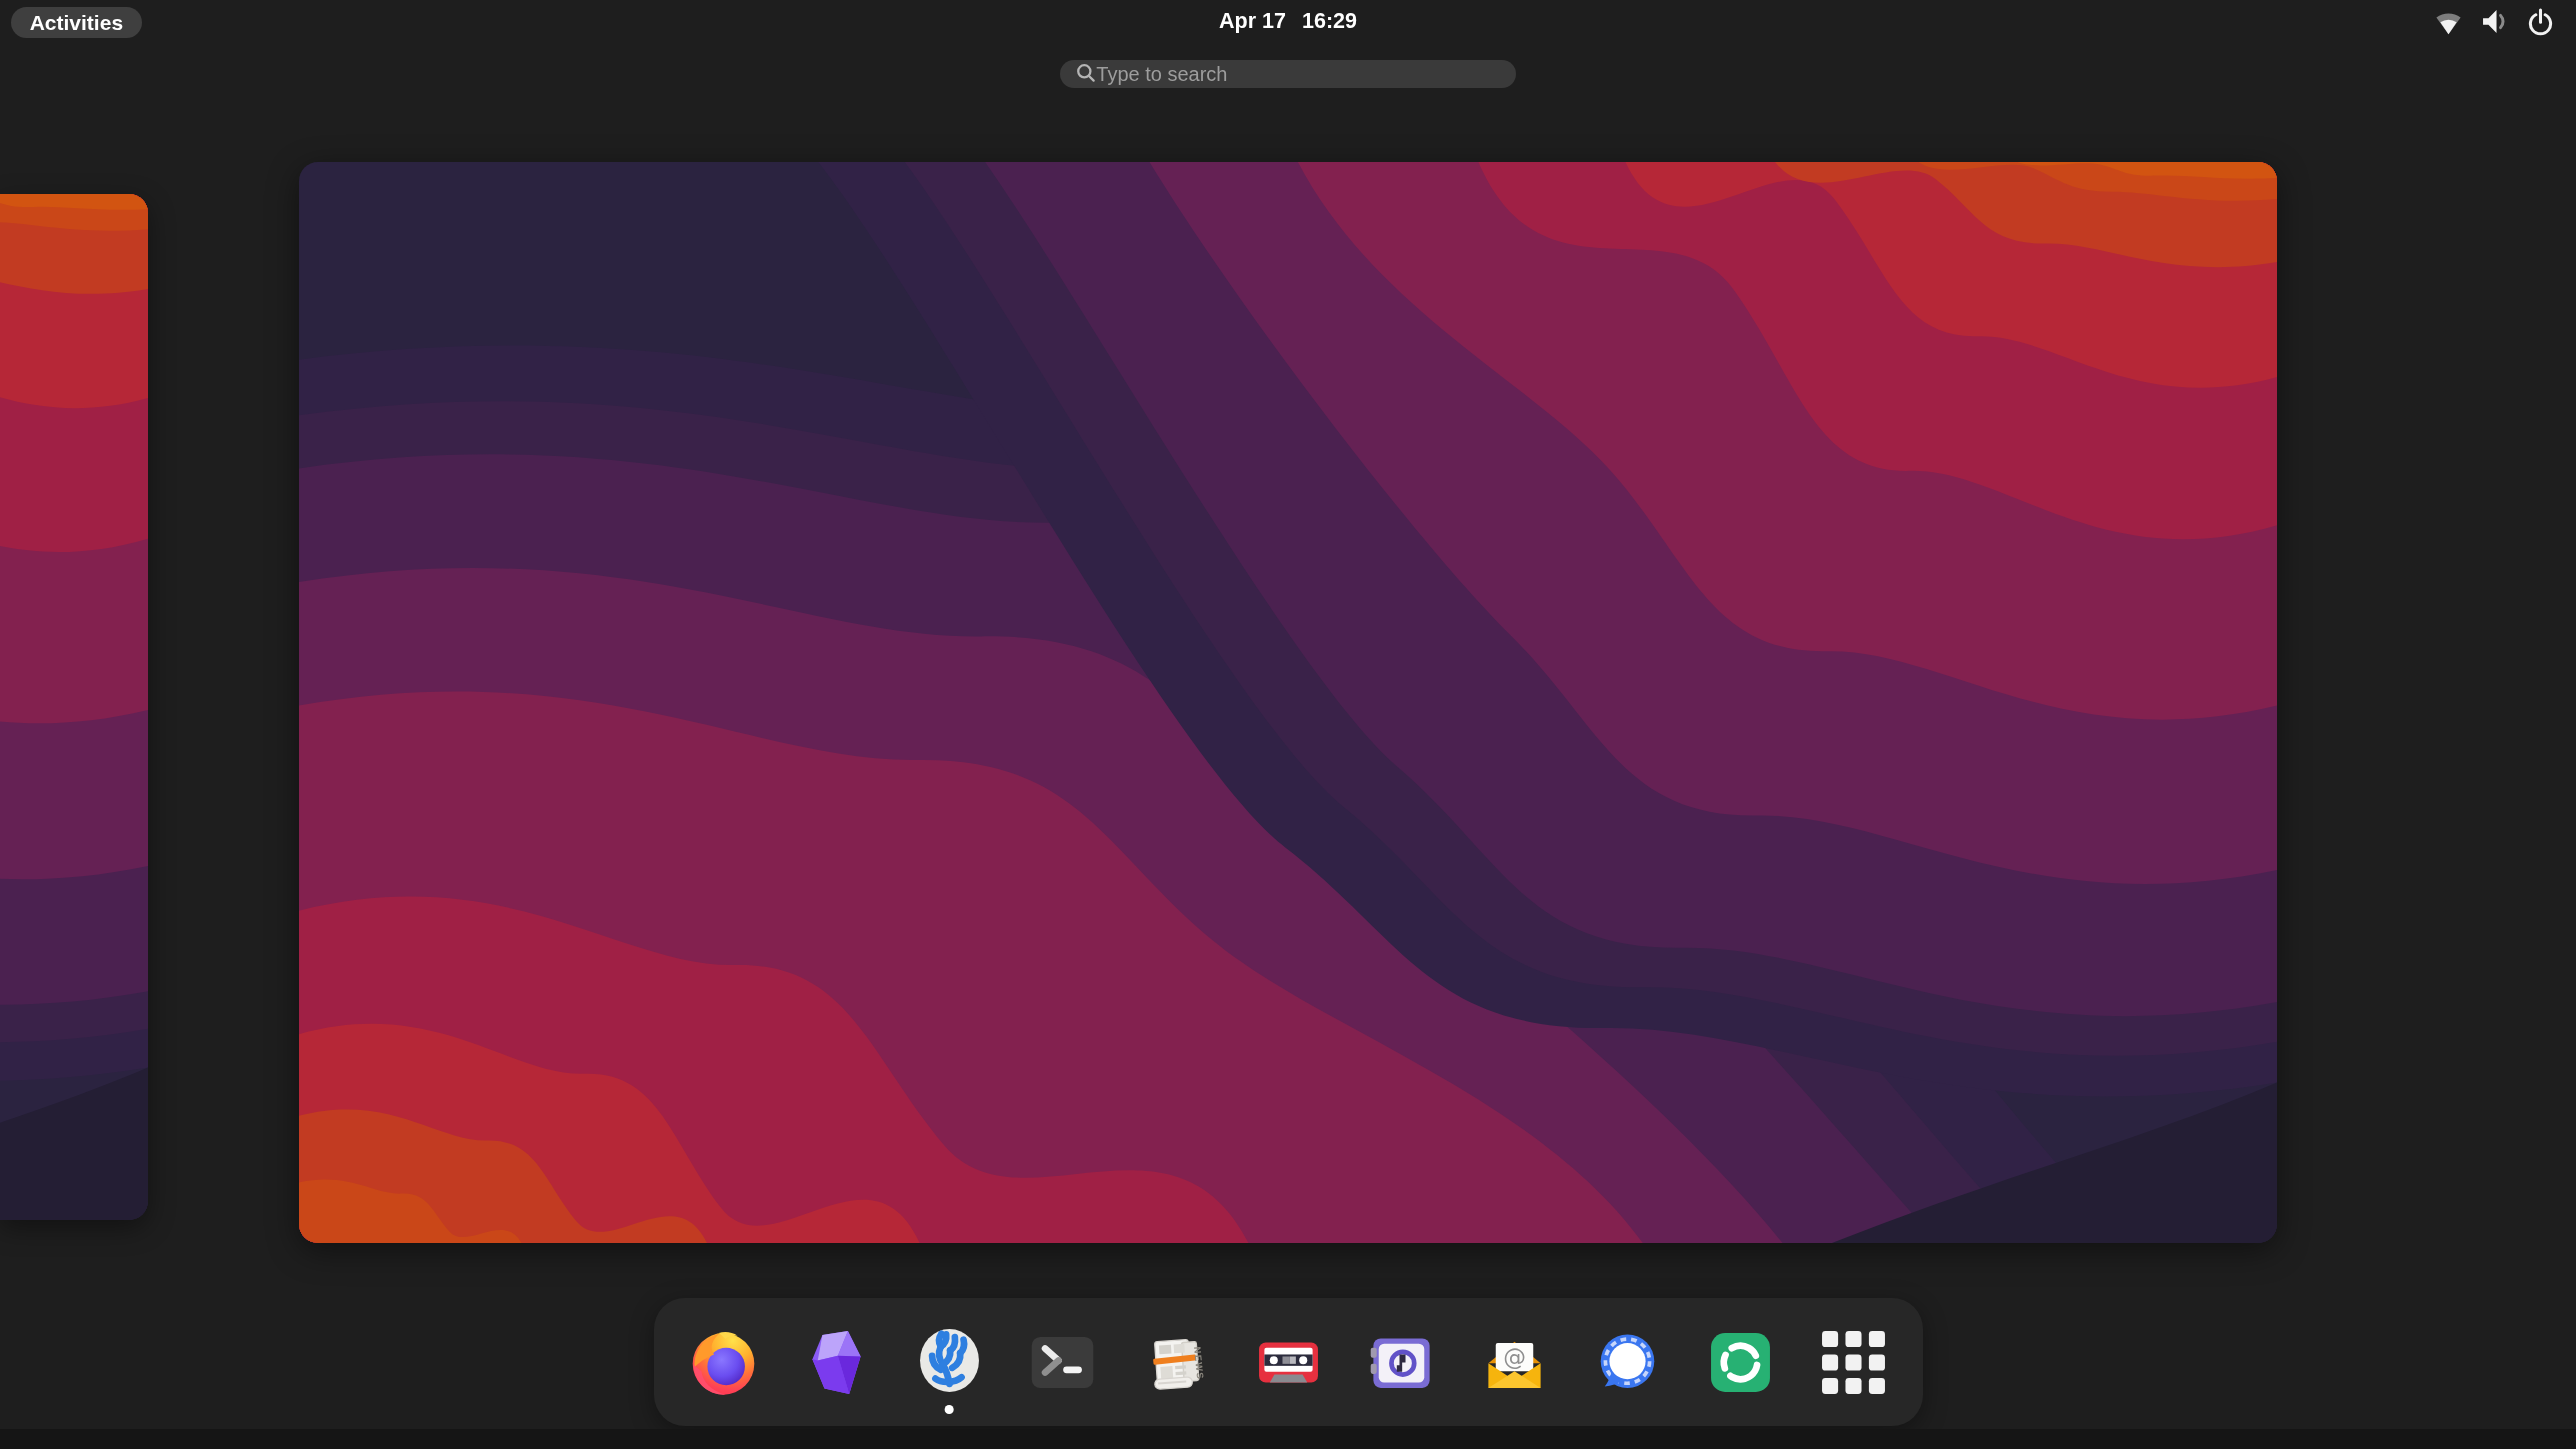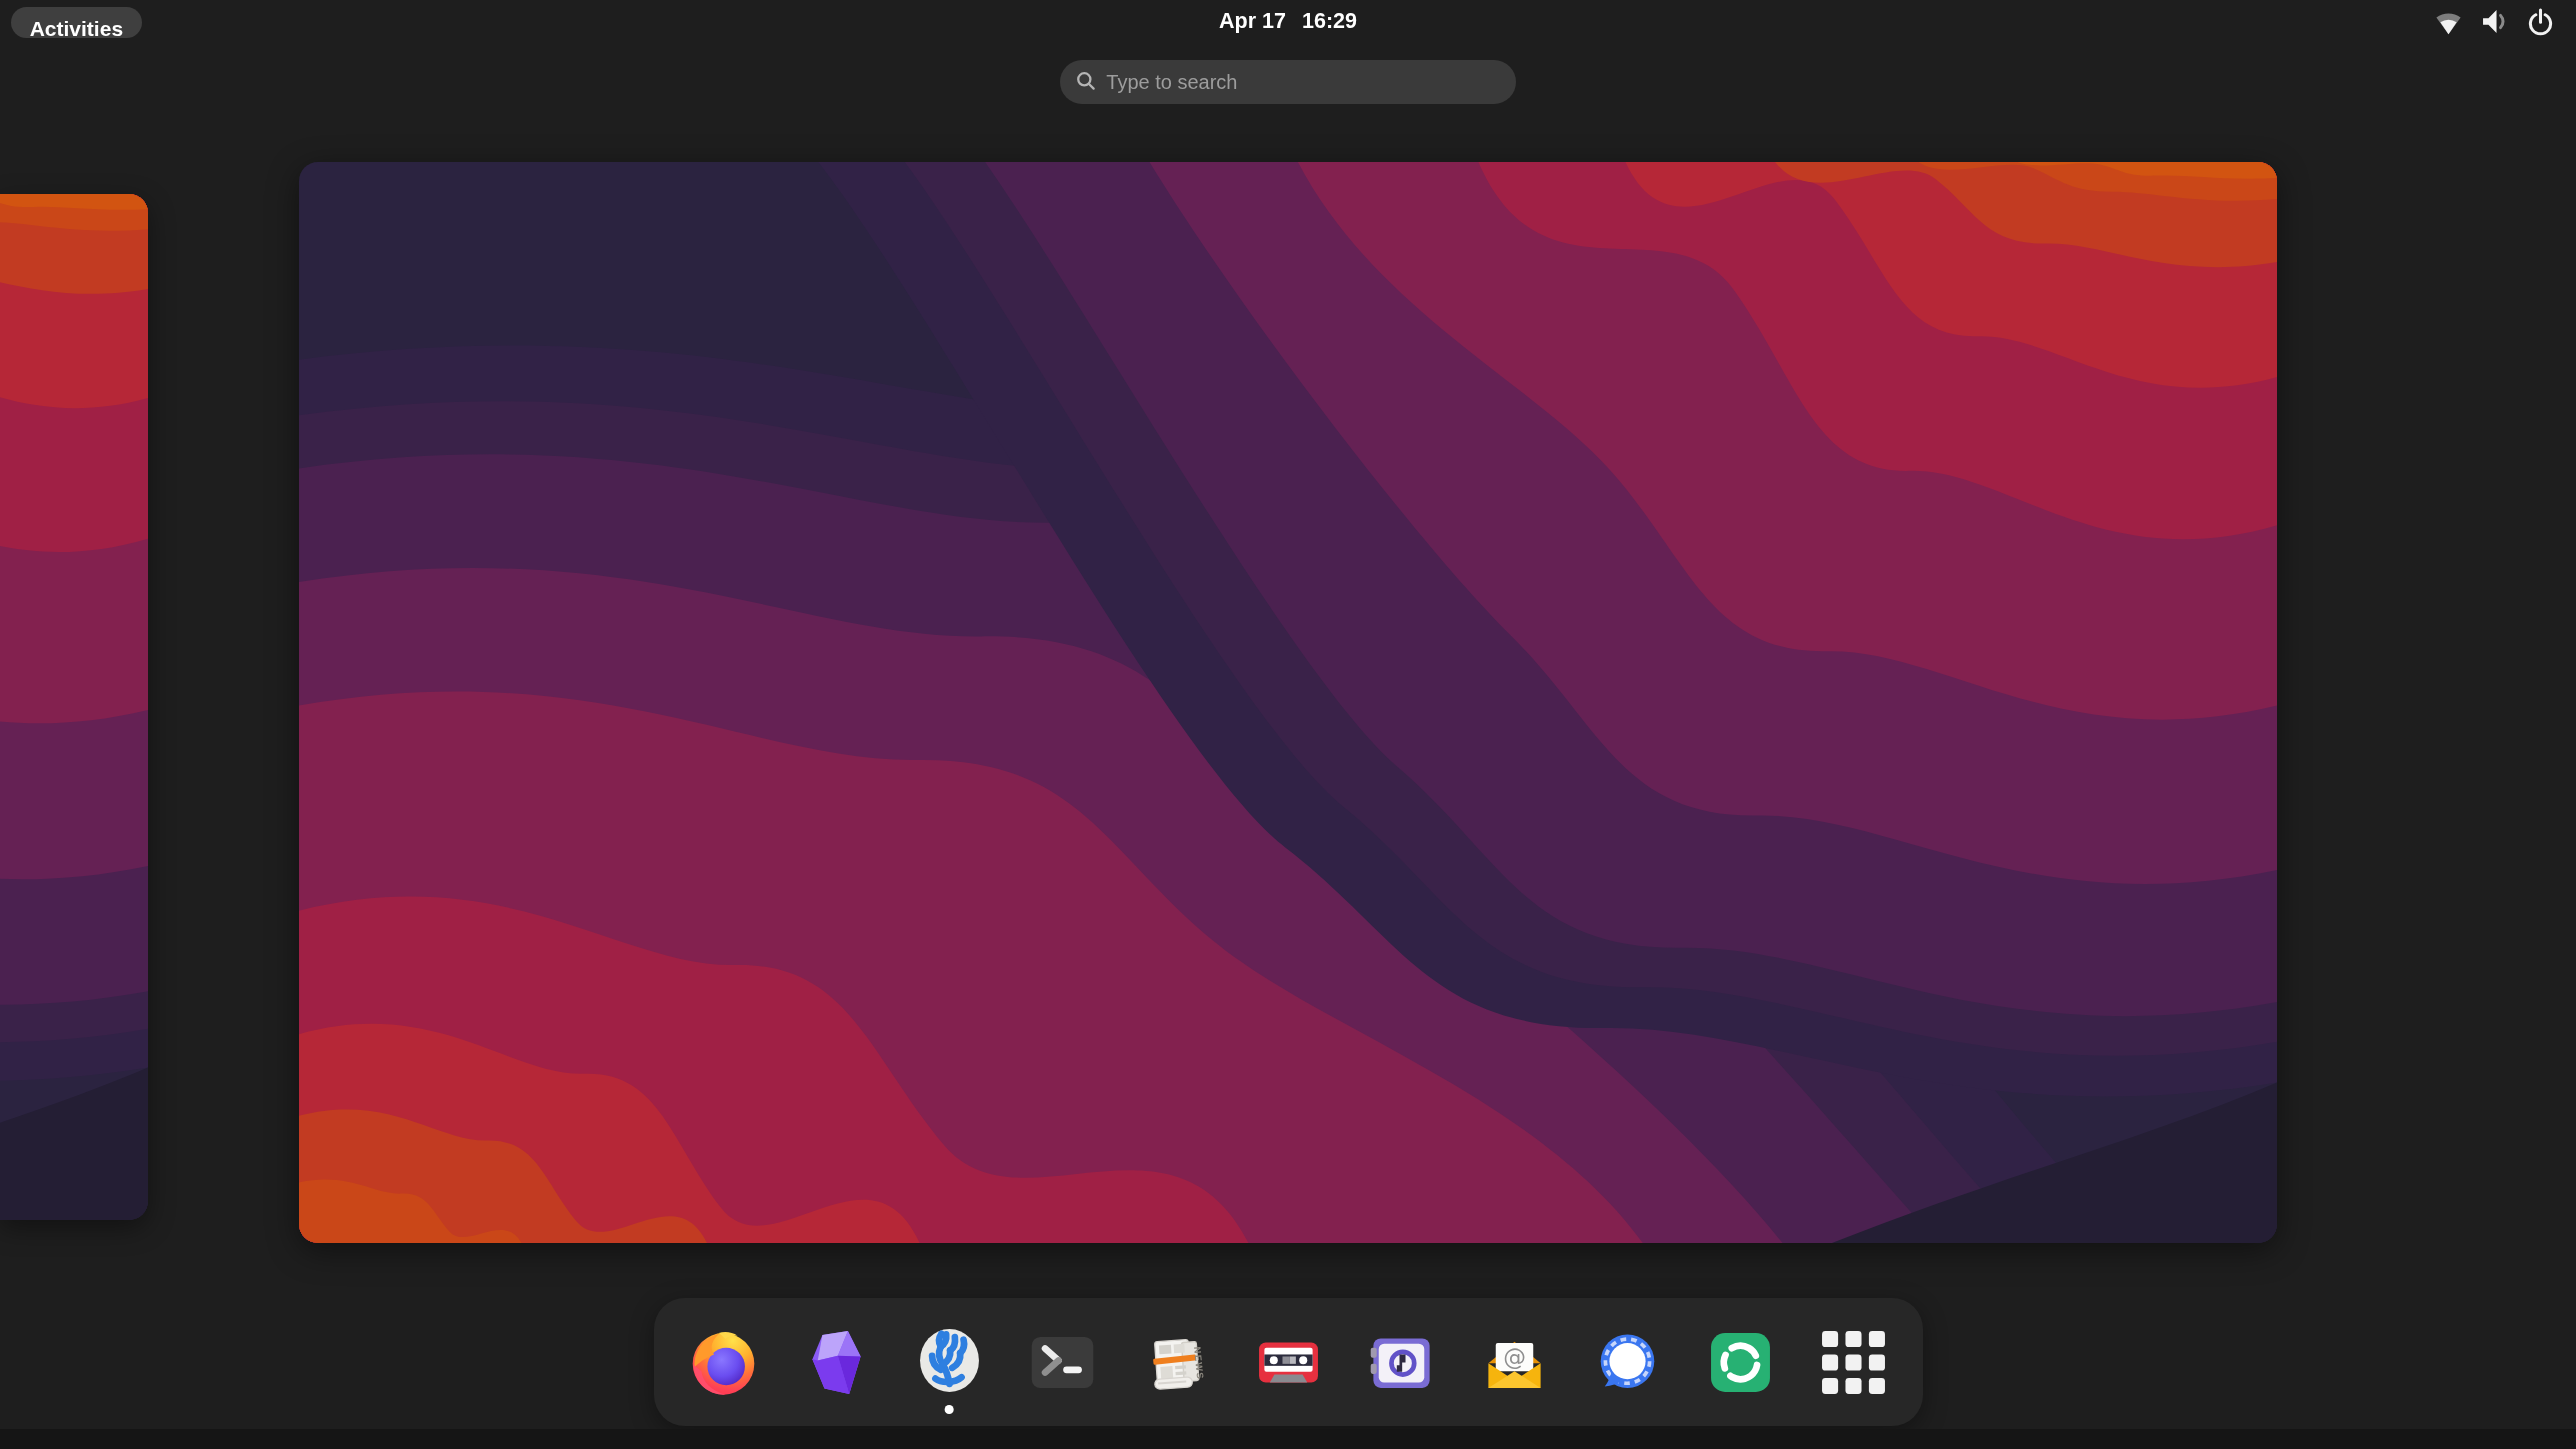--- a/index.html
+++ b/index.html
@@ -6,31 +6,31 @@
     --bg:#1e1e1e; --bottom:#151515; --pill:#3f3f3f; --search:#3a3a3a;
     --dash:#272727; --txt:#ffffff; --ph:#9d9d9d;
   }
   *{margin:0;padding:0;box-sizing:border-box;}
   html,body{width:2576px;height:1449px;overflow:hidden;}
   body{background:var(--bg);font-family:"Liberation Sans","DejaVu Sans",sans-serif;position:relative;}
 
   
   .topbar{position:absolute;left:0;top:0;width:100%;height:43px;}
   .activities{position:absolute;left:10.7px;top:6.7px;height:31px;line-height:31px;
-    padding:6px 19px;border-radius:15.4px;background:var(--pill);color:var(--txt);
+    padding:0 19px;border-radius:15.4px;background:var(--pill);color:var(--txt);
     font-size:21px;font-weight:700;}
   .clock{position:absolute;left:50%;top:0;transform:translateX(-50%);height:43px;
     display:flex;align-items:center;gap:16px;color:var(--txt);font-size:21.5px;font-weight:700;}
   .status{position:absolute;right:20px;top:0;height:43px;display:flex;align-items:center;gap:14.8px;}
   .status svg{display:block;}
 
   
   .searchbar{position:absolute;left:50%;top:60px;transform:translateX(-50%);
-    width:456px;height:44px;background:var(--search);border-radius:22px;
-    display:flex;align-items:center;padding:0 14.8px;gap:10px;}
+    width:456px;height:28px;background:var(--search);border-radius:22px;
+    display:flex;align-items:center;padding:0 14.8px;gap:0;}
   .searchbar input{flex:1;background:transparent;border:none;outline:none;
     color:#e8e8e8;font-size:20px;font-family:inherit;}
   .searchbar input::placeholder{color:var(--ph);}
 
   
   .ws-main{position:absolute;left:299px;top:162px;width:1978px;height:1081px;
     border-radius:19px;overflow:hidden;box-shadow:0 8px 32px rgba(0,0,0,.45);}
   .ws-main svg{display:block;width:100%;height:100%;}
   .ws-left{position:absolute;left:0;top:194px;width:148px;height:1026px;
     border-radius:0 19px 19px 0;overflow:hidden;box-shadow:0 8px 27px rgba(0,0,0,.4);}

